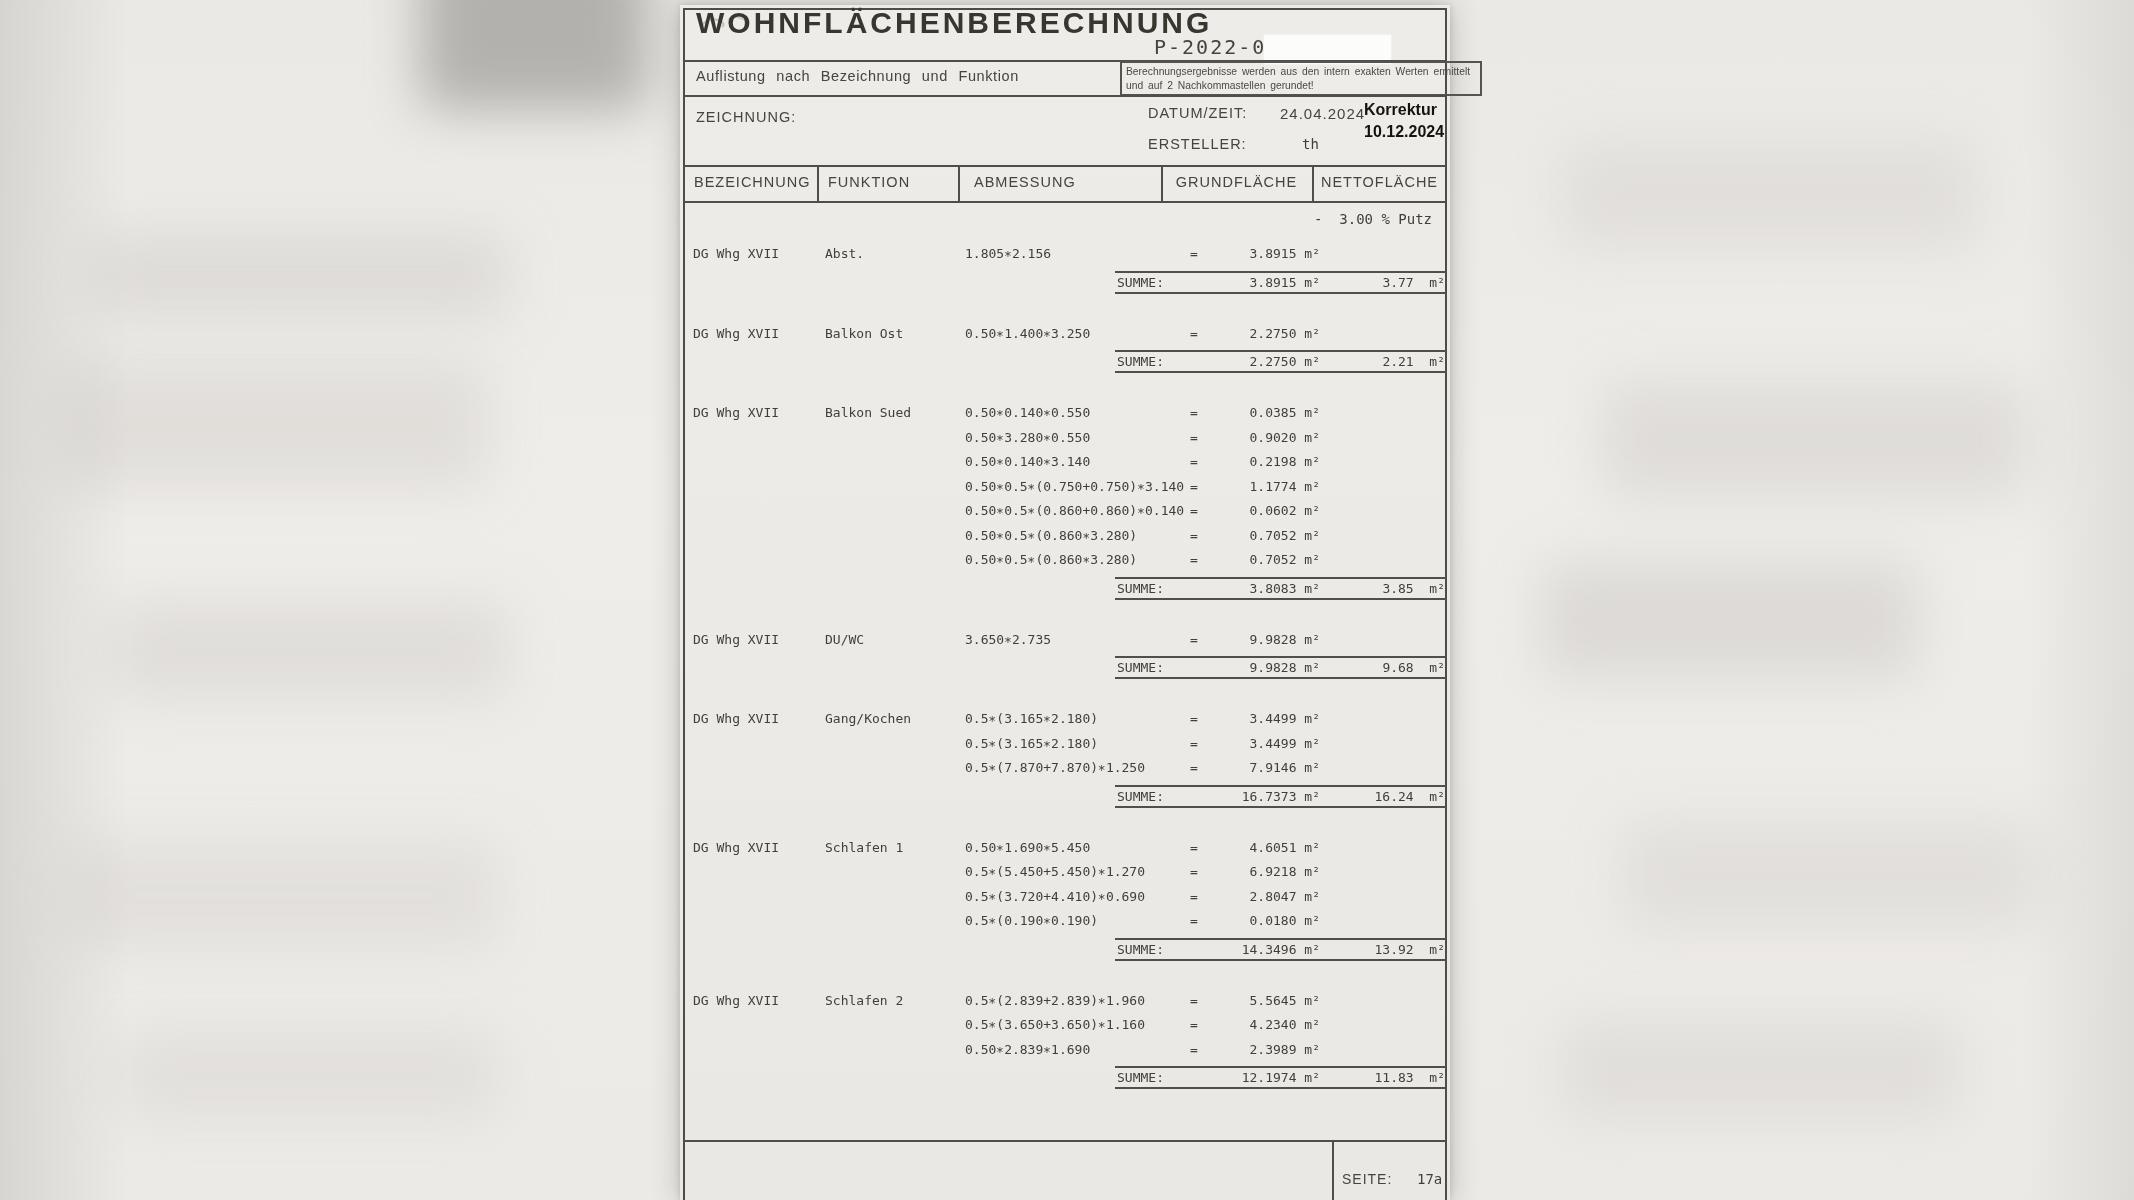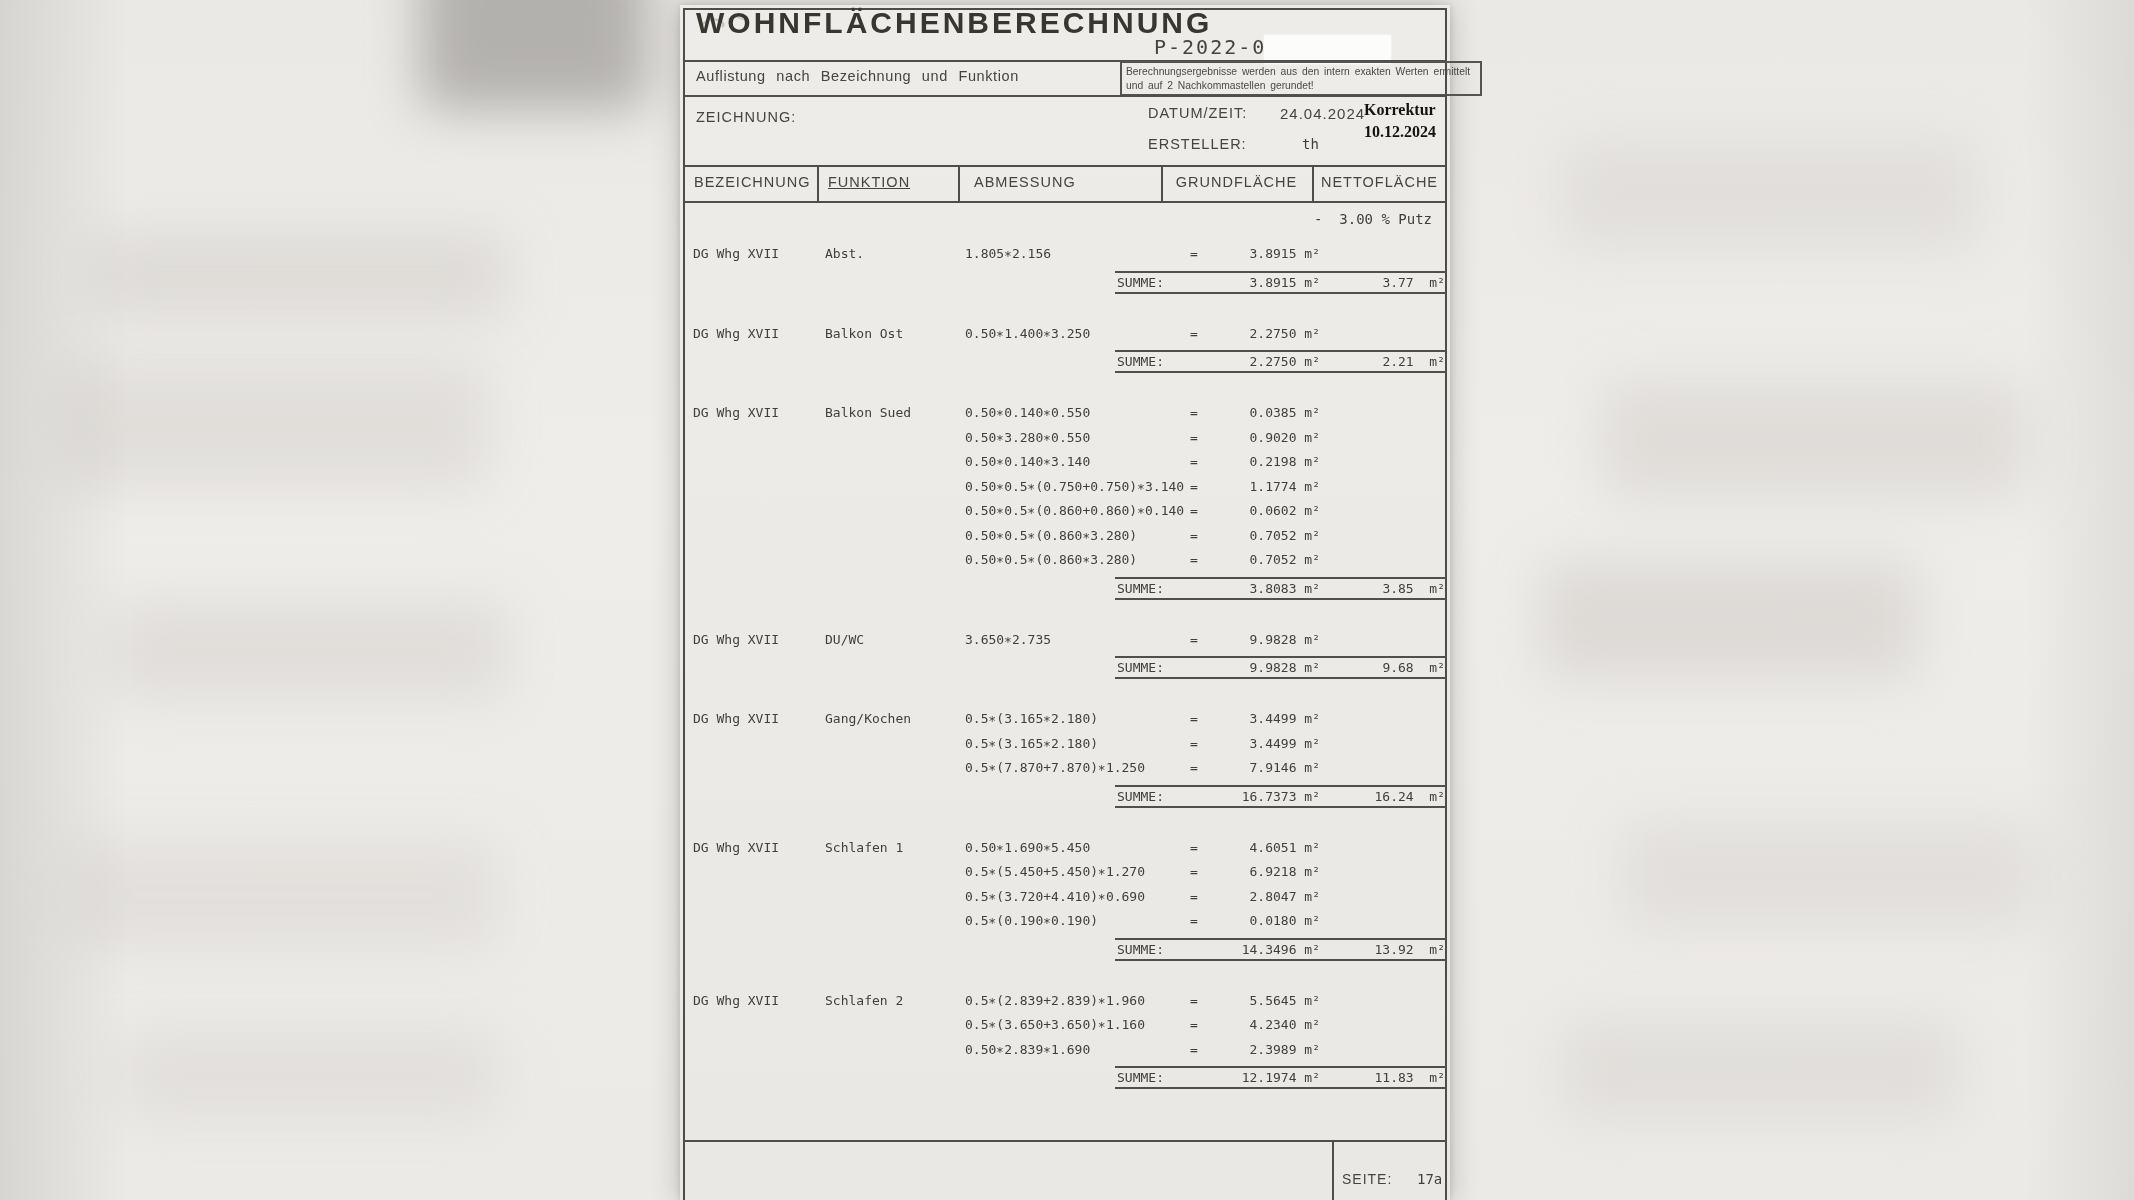--- a/index.html
+++ b/index.html
@@ -52,25 +52,25 @@
   .notebox{position:absolute;left:403px;top:56px;width:362px;height:35px;
     border:2px solid #55544f;box-sizing:border-box;padding:2px 4px 0 4px;
     font-size:10.3px;line-height:1.4;color:#4a4943;word-spacing:2px;margin-left:37px;}
 
   .zeichnung{position:absolute;left:16px;top:104px;font-size:14.5px;}
   .datumlabel{position:absolute;left:468px;top:100px;font-size:14.5px;}
   .datumvalue{position:absolute;left:600px;top:100px;font-size:15px;}
   .erstellerlabel{position:absolute;left:468px;top:131px;font-size:14.5px;}
   .erstellervalue{position:absolute;left:622px;top:131px;font-size:14px;}
   .korrektur{position:absolute;left:684px;top:94px;width:86px;font-size:16px;font-weight:700;
-    color:#14130f;line-height:1.35;font-family:Liberation Serif, serif;letter-spacing:0;}
+    color:#14130f;line-height:1.35;font-family:Liberation Sans, sans-serif;letter-spacing:0;}
 
   .colhead{position:absolute;top:169px;font-size:14.5px;}
   .ch-bez{left:14px;}
-  .ch-fun{left:148px;text-decoration:underline;}
+  .ch-fun{left:148px;}
   .ch-abm{left:294px;}
   .ch-gru{left:481px;width:151px;text-align:center;}
   .ch-net{left:632px;width:135px;text-align:center;}
 
   .putz{position:absolute;right:18px;top:206px;font-size:14px;white-space:pre;}
 
   
   .body{position:absolute;left:3px;right:3px;top:241px;}
   .block{margin-bottom:32px;}
   .frow{position:relative;height:24.5px;font-size:13px;}

